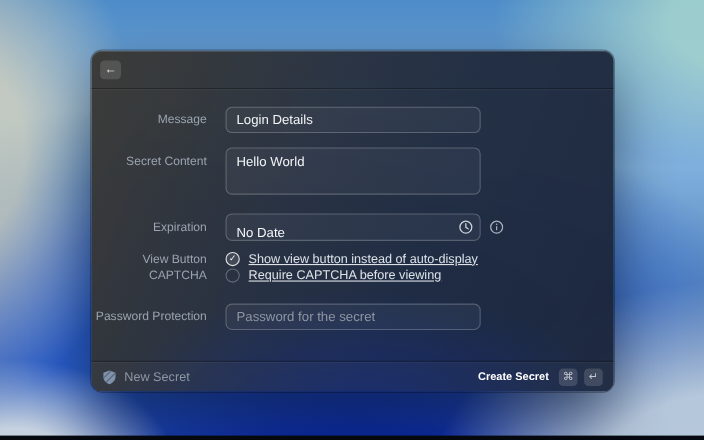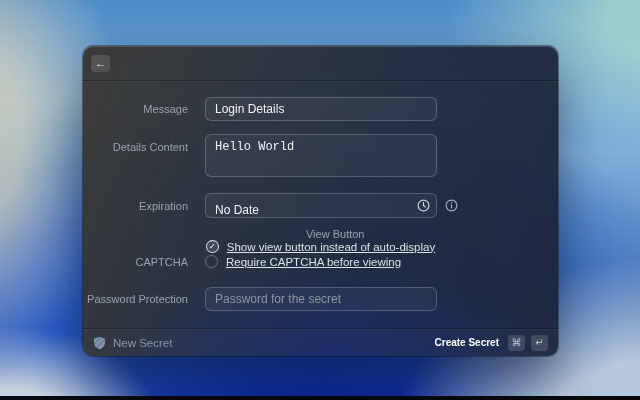--- a/index.html
+++ b/index.html
@@ -38,36 +38,36 @@
     box-shadow:0 1px 0 rgba(255,255,255,.04);
   }
   .back-btn{
     width:19px;height:17px;border-radius:4px;background:rgba(255,255,255,.13);
     color:#ececec;font-size:11px;line-height:17px;text-align:center;cursor:pointer;
     user-select:none;
   }
   
   .form-area{flex:1;padding-top:16px;}
   .row{display:flex;align-items:center;margin-bottom:13px;}
-  .row.tight{margin-bottom:2px;flex-direction:column;}
+  .row.tight{margin-bottom:2px;}
   .row .flabel{
     width:122px;flex:none;text-align:right;padding-right:17px;box-sizing:border-box;
     font-size:11px;color:#9aa3ae;
   }
   .row .ctrl{width:232px;flex:none;position:relative;}
   .tbox{
     box-sizing:border-box;width:100%;height:24px;border-radius:6px;
     background:rgba(255,255,255,.045);border:1px solid rgba(255,255,255,.22);
     color:#f2f4f6;font-size:12px;padding:0 9px;outline:none;
     font-family:"Liberation Sans","DejaVu Sans",sans-serif;
   }
   .tbox::placeholder{color:#8d96a2;}
   .tbox.focused{border-color:rgba(255,255,255,.85);box-shadow:0 0 0 .5px rgba(255,255,255,.45);}
   .caret{position:absolute;left:9px;top:6px;width:1px;height:12px;background:#e8ecf0;}
-  textarea.tbox{height:43px;resize:none;padding:5px 9px;line-height:1.3;font-family:Liberation Mono, monospace;}
+  textarea.tbox{height:43px;resize:none;padding:5px 9px;line-height:1.3;}
   .row.area{align-items:flex-start;margin-bottom:12px;}
   .row.area .flabel{padding-top:7px;}
   .select-like{
     box-sizing:border-box;height:25px;border-radius:6px;display:flex;align-items:flex-end;
     background:rgba(255,255,255,.045);border:1px solid rgba(255,255,255,.22);
     color:#f5f7f9;font-size:12px;padding:0 26px 0 9px;cursor:pointer;
   }
   .clock{position:absolute;right:7px;top:6px;}
   .after-ctrl{display:flex;align-items:center;margin-left:8px;}
   
@@ -113,21 +113,21 @@
 
 
     <div class="row">
       <div class="flabel">Message</div>
       <div class="ctrl">
         <input class="tbox" type="text" value="Login Details" style="">
       </div>
     </div>
 
     <div class="row area">
-      <div class="flabel">Details Content</div>
+      <div class="flabel">Secret Content</div>
       <div class="ctrl">
         <textarea class="tbox" style="">Hello World</textarea>
       </div>
     </div>
 
     <div class="row" style="margin-bottom:10px;">
       <div class="flabel">Expiration</div>
       <div class="ctrl">
         <div class="select-like">
           <span>No Date</span>

